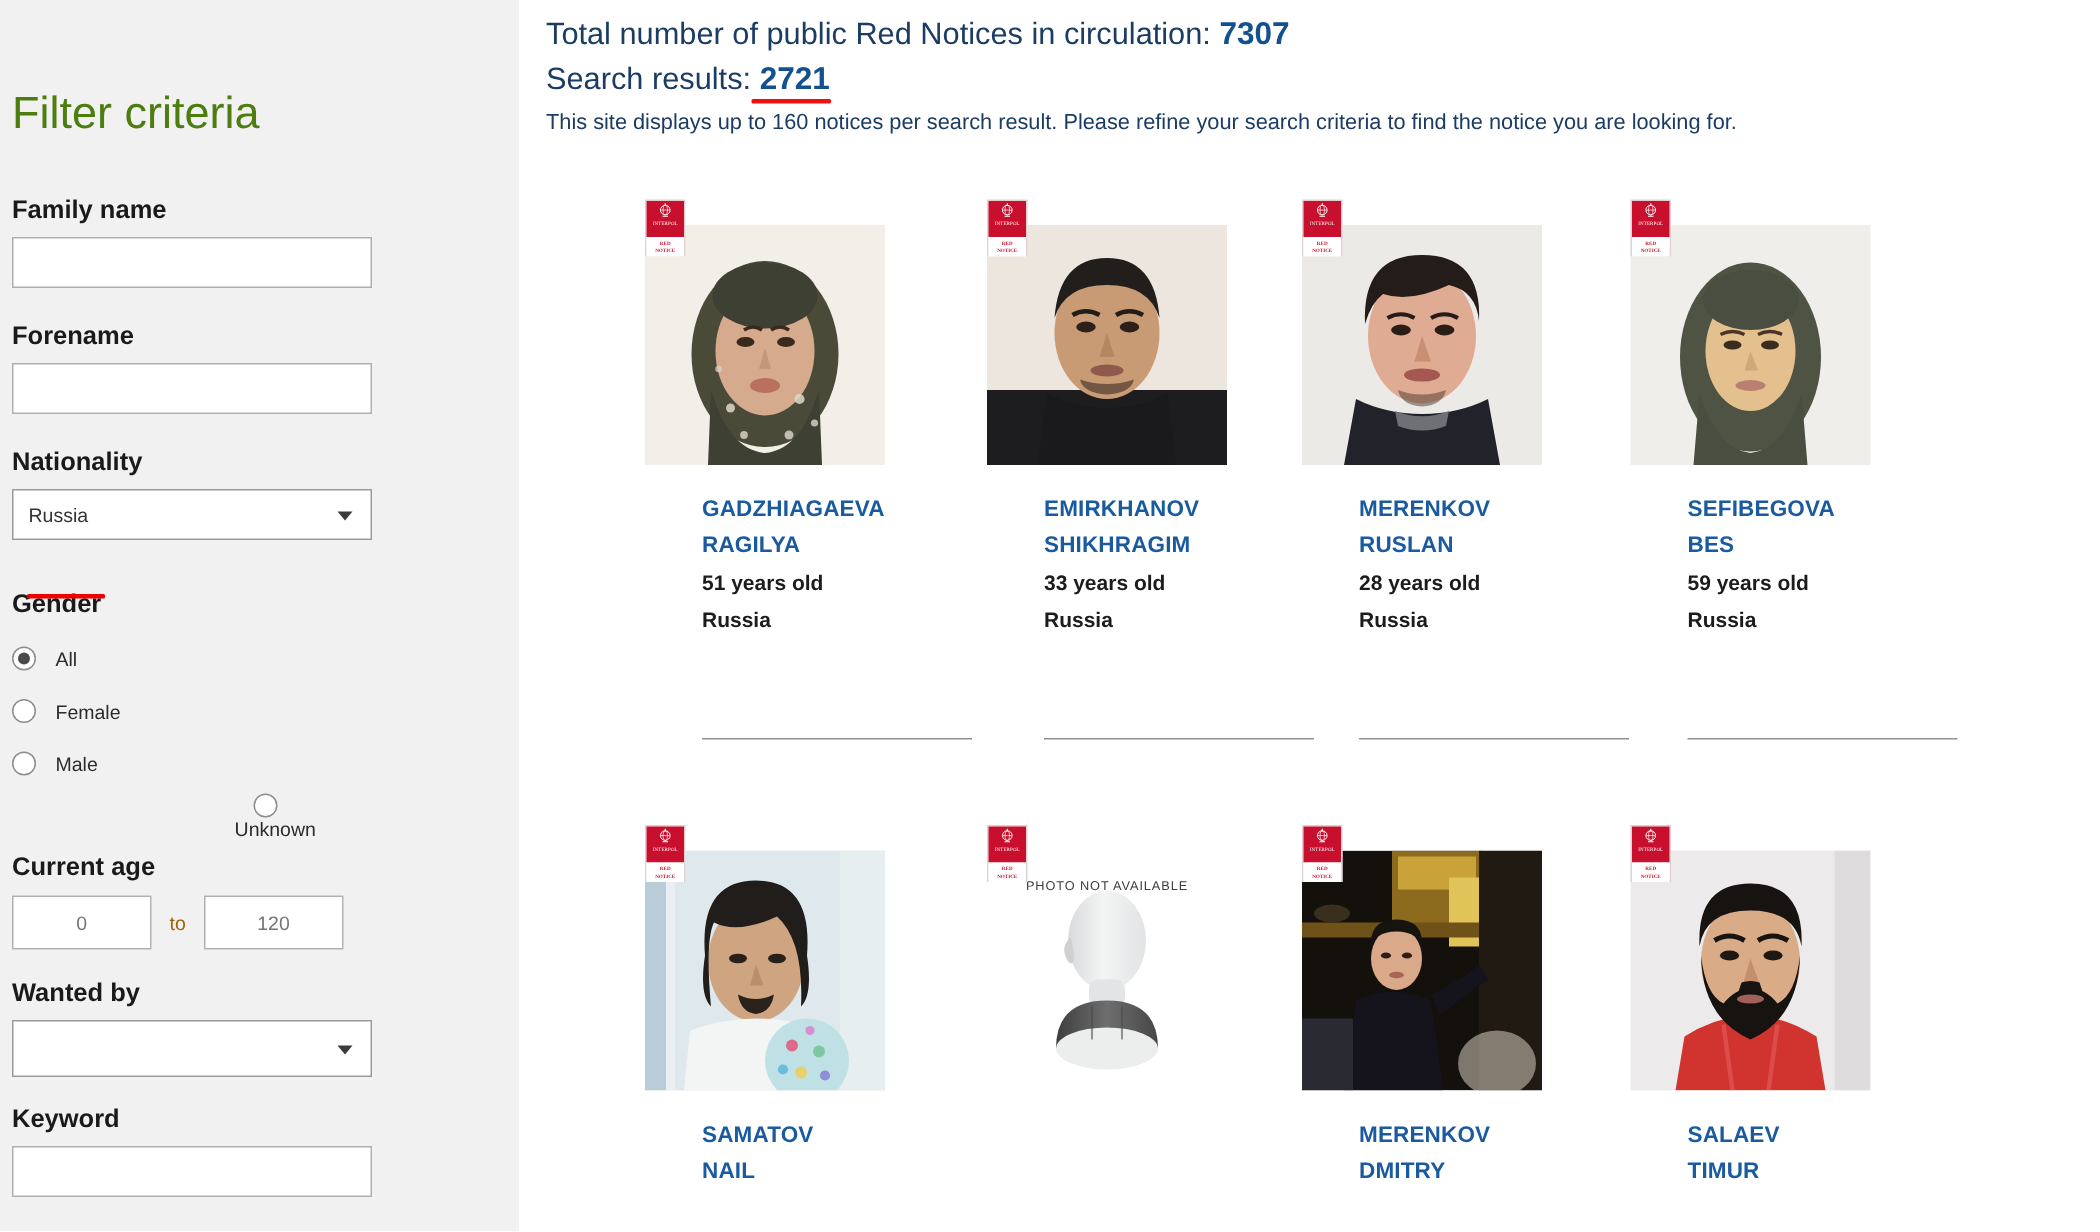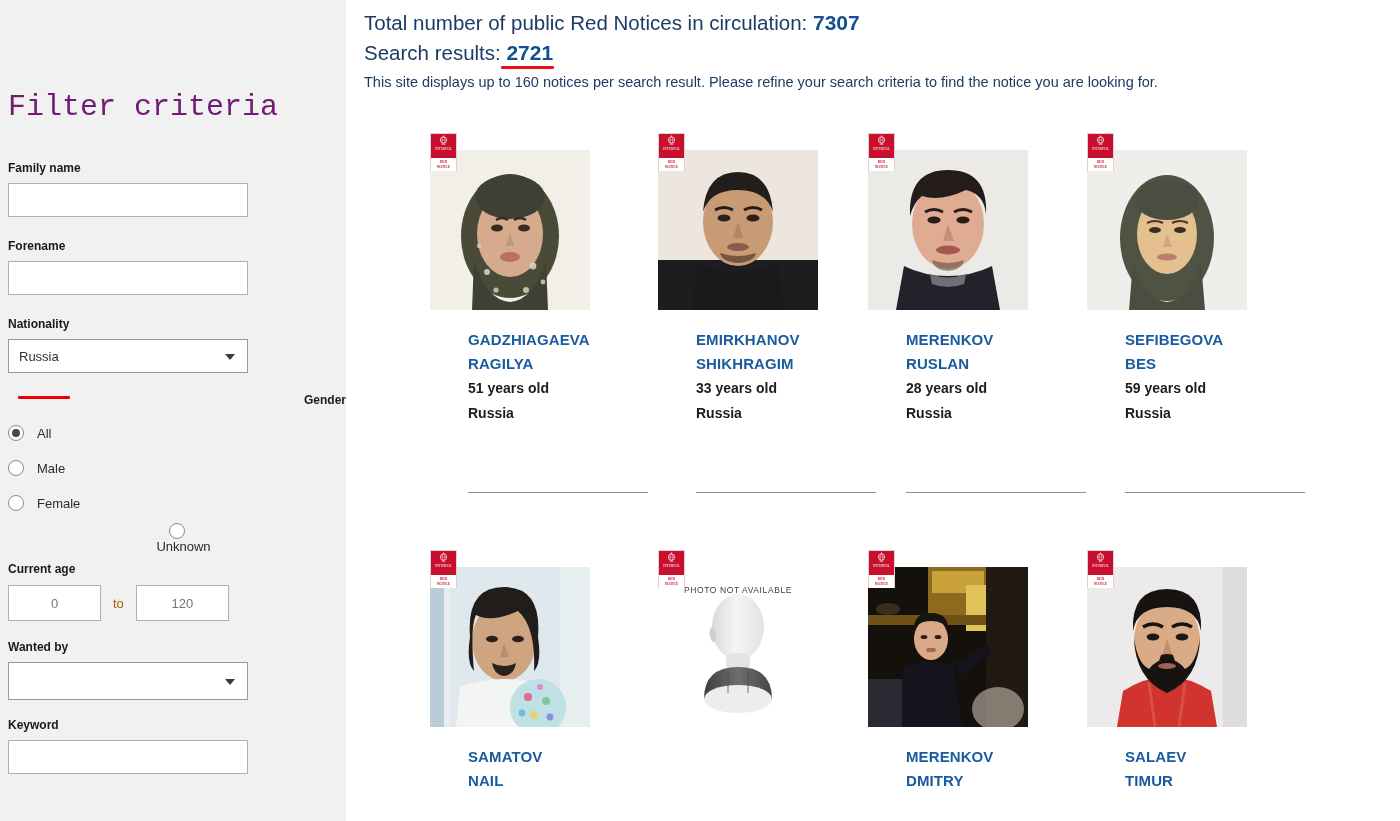--- a/index.html
+++ b/index.html
@@ -13,27 +13,26 @@
   #app { position: relative; width: 1400px; height: 821px; background:#fff; }
 
   
   .sidebar {
     position: absolute; left: 0; top: 0;
     width: 346px; height: 821px;
     background: #f1f1f1;
   }
   .sidebar-inner { padding: 0 0 0 8px; }
   .filter-title {
-    font-size: 30px; font-weight: 400; color: #701a75;
-    margin: 0; padding: 92px 0 0 0; line-height: 1;
+    font-size: 30px; font-weight: 400; color: #4d7c0f;
+    margin: 0; padding: 61px 0 0 0; line-height: 1;
     letter-spacing: 0px;
-    font-family: Liberation Mono, monospace;
   }
   .field-label {
-    font-size: 12px; font-weight: bold; color: #1a1a1a;
+    font-size: 17px; font-weight: bold; color: #1a1a1a;
     margin: 0; padding: 0;
   }
   .grp { margin-top: 0; }
   .txt-input {
     width: 240px; height: 34px;
     background: #fff; border: 1px solid #b0b0b0;
     font-size: 13px; color: #333; padding: 0 8px;
     font-family: "Liberation Sans", sans-serif;
     outline: none;
   }
@@ -188,34 +187,34 @@
       </div>
 
       <div class="grp" style="margin-top:22px;">
         <div class="field-label">Nationality</div>
         <div class="select-box" style="margin-top:8px;">
           <span class="select-val">Russia</span>
           <span class="caret"></span>
         </div>
       </div>
 
-      <div class="grp" style="margin-top:20px;text-align:right;">
+      <div class="grp" style="margin-top:33px;">
         <div class="field-label">Gender</div>
         <div style="margin-top:11px;">
           <div class="radio-row">
             <span class="radio checked"></span>
             <span class="radio-label">All</span>
           </div>
           <div class="radio-row" style="margin-top:5px;">
             <span class="radio"></span>
-            <span class="radio-label">Male</span>
+            <span class="radio-label">Female</span>
           </div>
           <div class="radio-row" style="margin-top:5px;">
             <span class="radio"></span>
-            <span class="radio-label">Female</span>
+            <span class="radio-label">Male</span>
           </div>
           <div class="radio-row" style="margin-top:5px;flex-direction:column;">
             <span class="radio"></span>
             <span class="radio-label">Unknown</span>
           </div>
         </div>
       </div>
 
       <div class="grp" style="margin-top:9px;">
         <div class="field-label">Current age</div>

